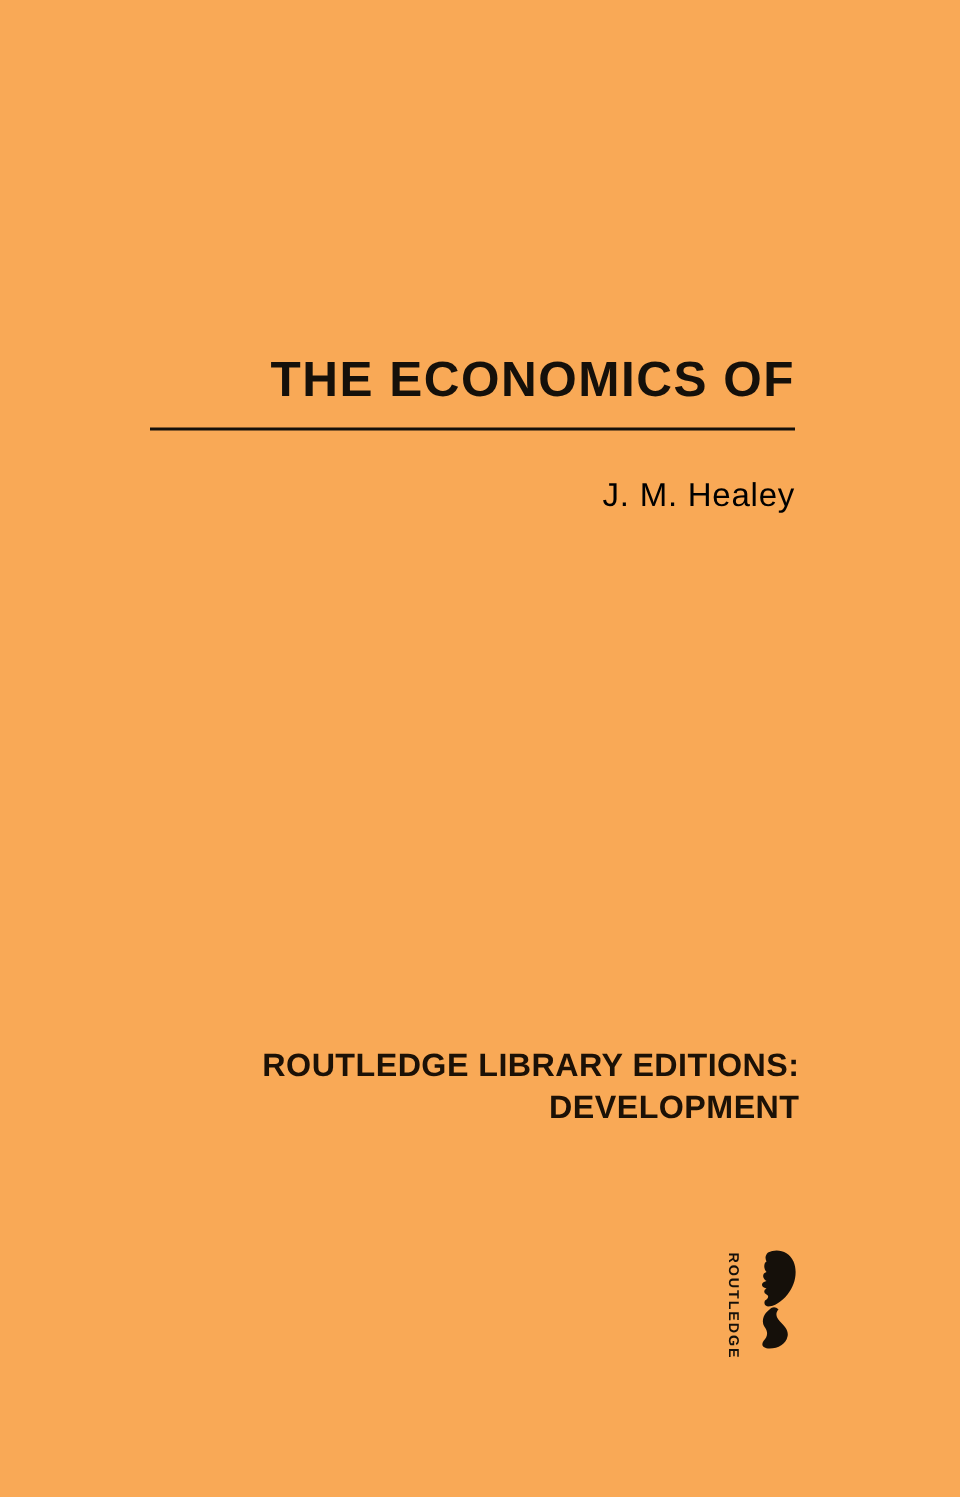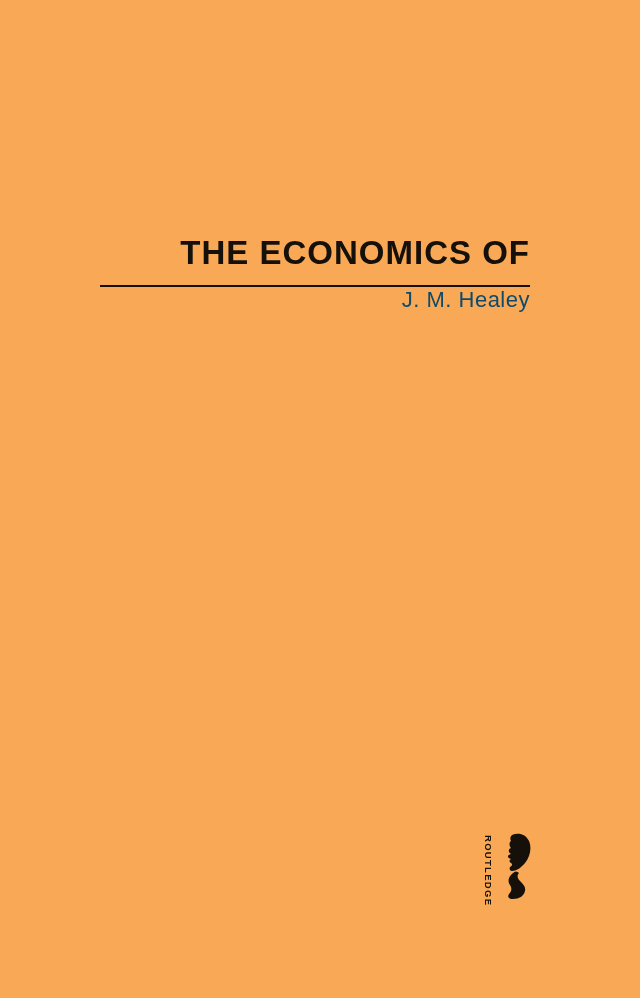--- a/index.html
+++ b/index.html
@@ -31,24 +31,25 @@
     color: #15100A;
   }
   h1.book-title .tline { display: block; }
   .rule {
     margin-top: 12px;
     height: 2px;
     background: #15100A;
     width: 100%;
   }
   .author {
+    margin-top: 30px;
     font-size: 22px;
     font-weight: normal;
     letter-spacing: 0.5px;
-    color: #0c4a6e;
+    color: #000000;
   }
 
   
   .series {
     position: absolute;
     right: 107px; left: 100px;
     top: 696px;
     text-align: right;
     font-size: 21.5px;
     font-weight: bold;
@@ -85,20 +86,22 @@
 
   <header class="title-block">
     <h1 class="book-title">
       <span class="tline">THE ECONOMICS OF</span>
     </h1>
     <div class="rule"></div>
     <div class="author">J. M. Healey</div>
   </header>
 
   <div class="series">
+    <div>ROUTLEDGE LIBRARY EDITIONS:</div>
+    <div>DEVELOPMENT</div>
   </div>
 
   <div class="logo">
     <span class="logo-text">ROUTLEDGE</span>
     <svg class="logo-mark" width="36" height="68" viewBox="0 0 36 68" aria-hidden="true">
 
       <path fill="#15100A" d="M16 2
         C22 -1 30 1 33 8
         C36 15 34 24 29 30
         C25 35 20 38 16 38

